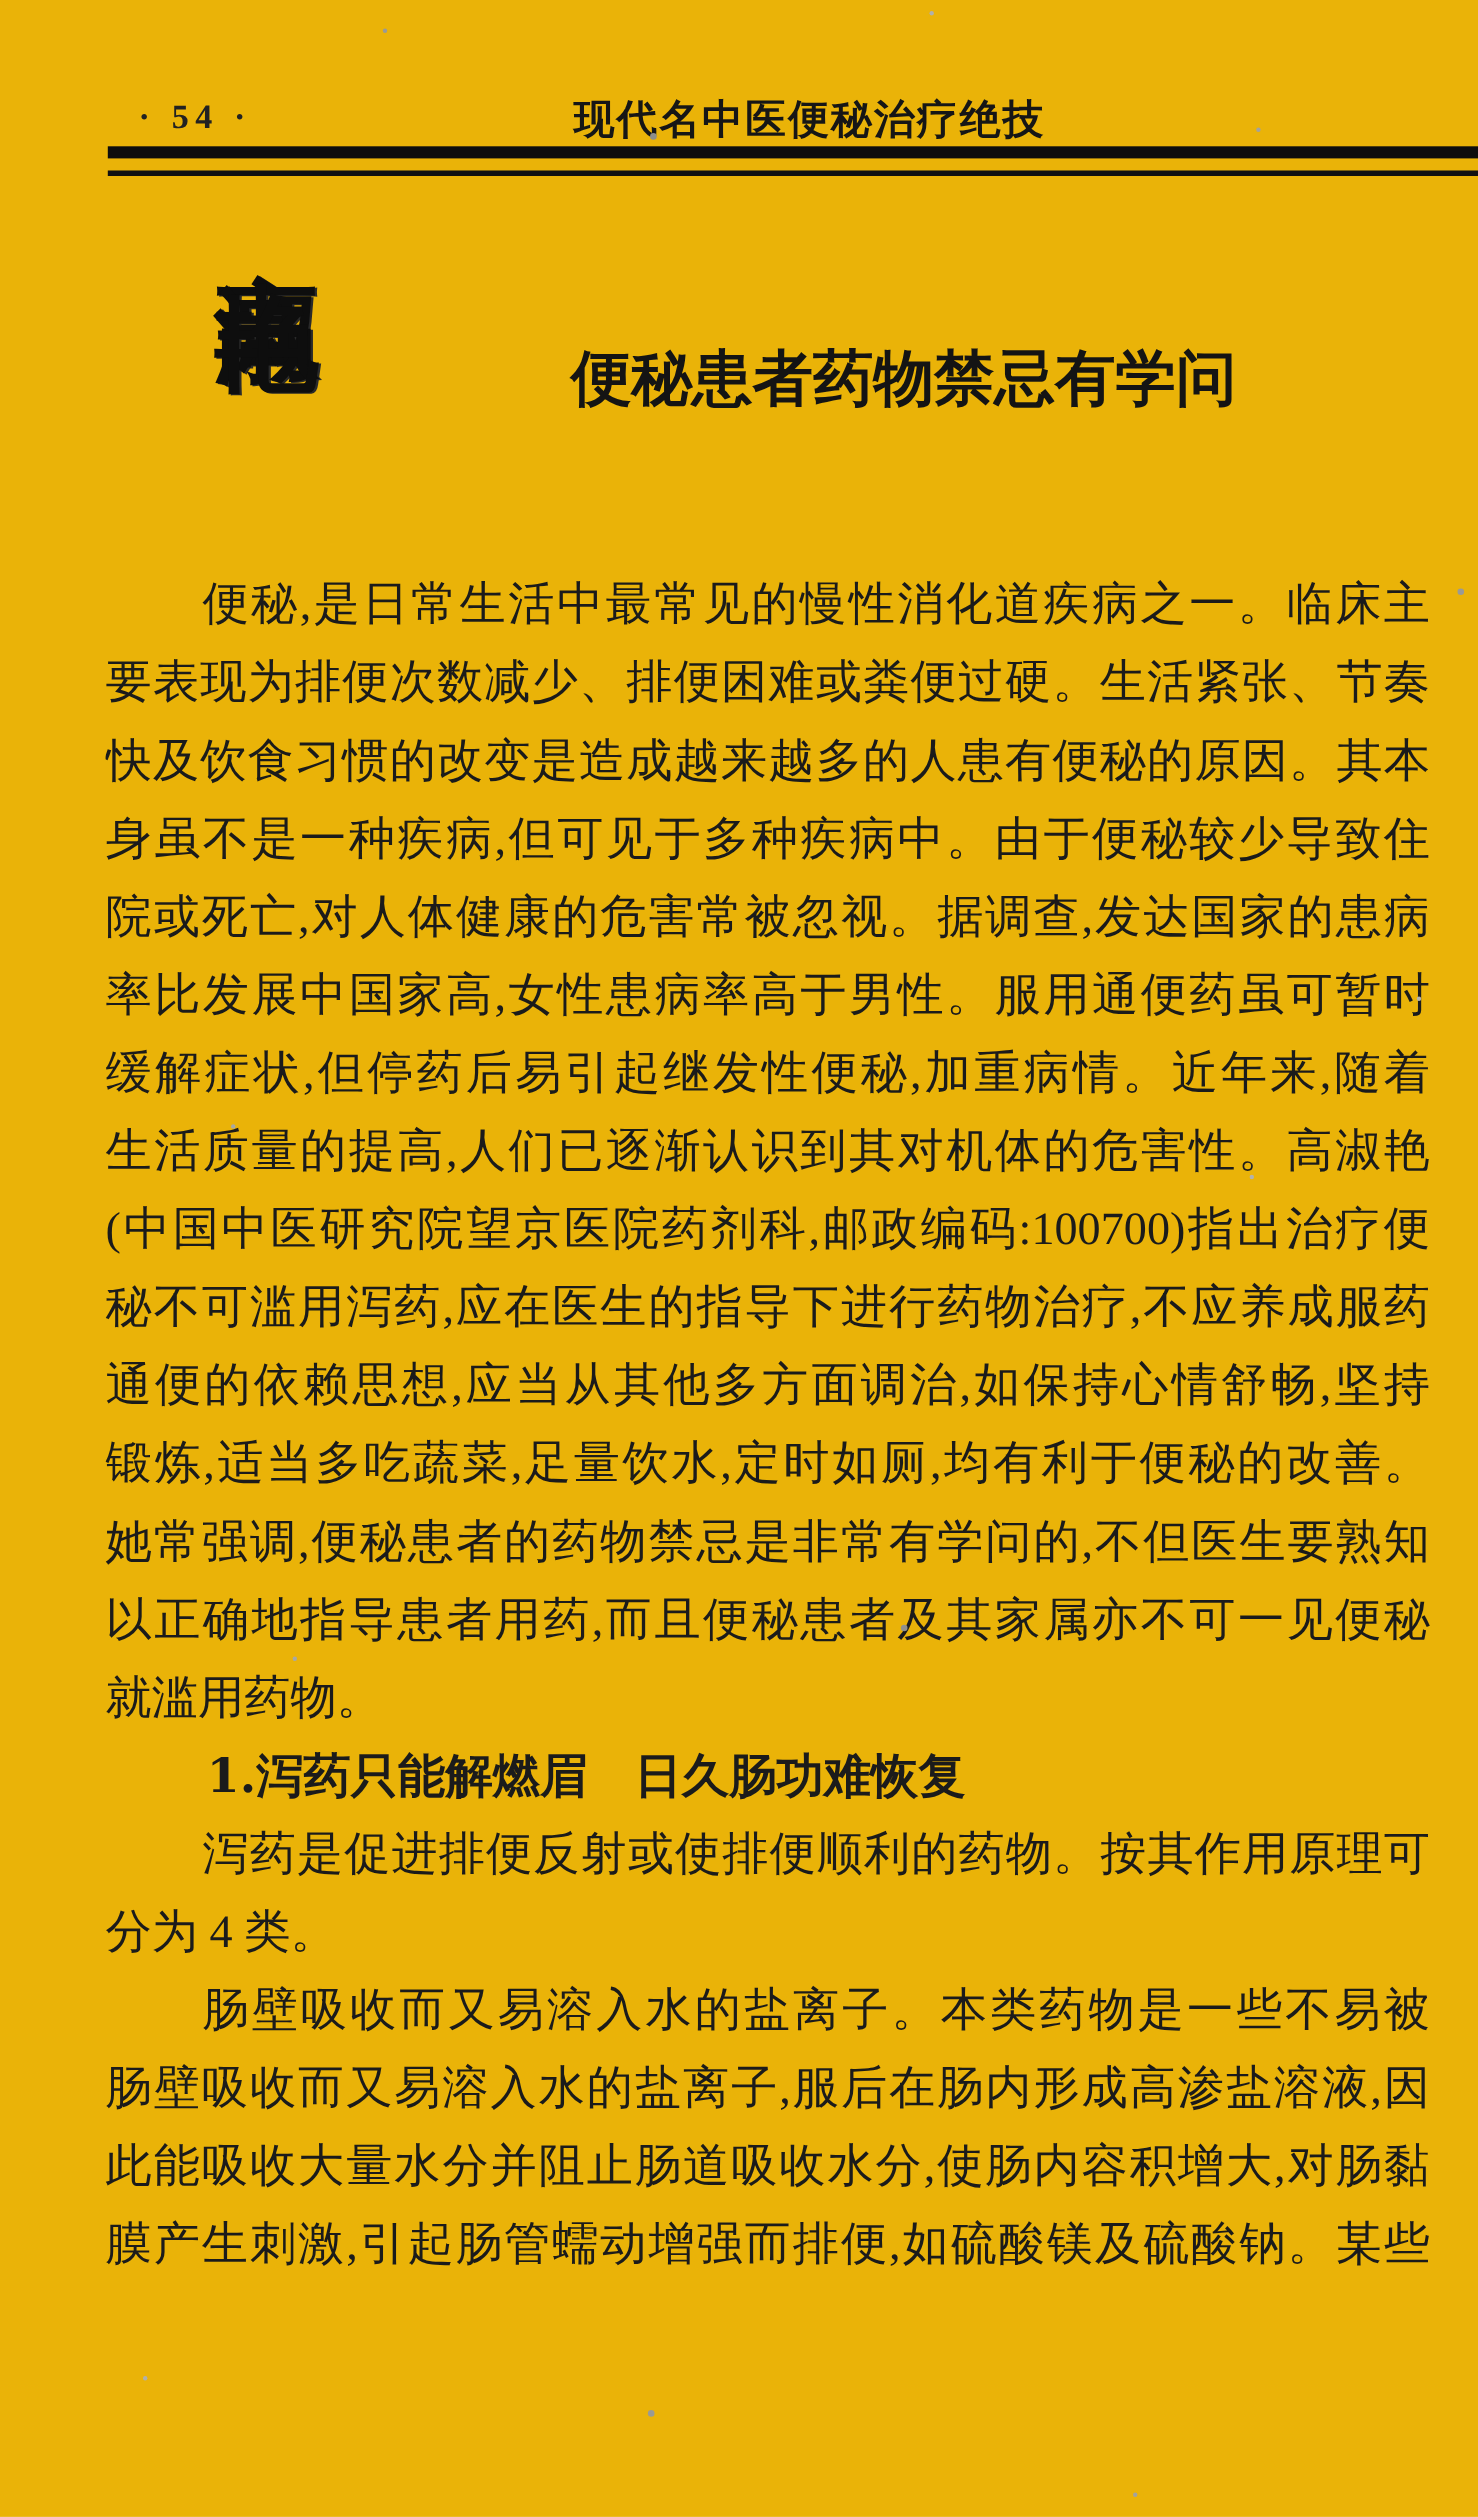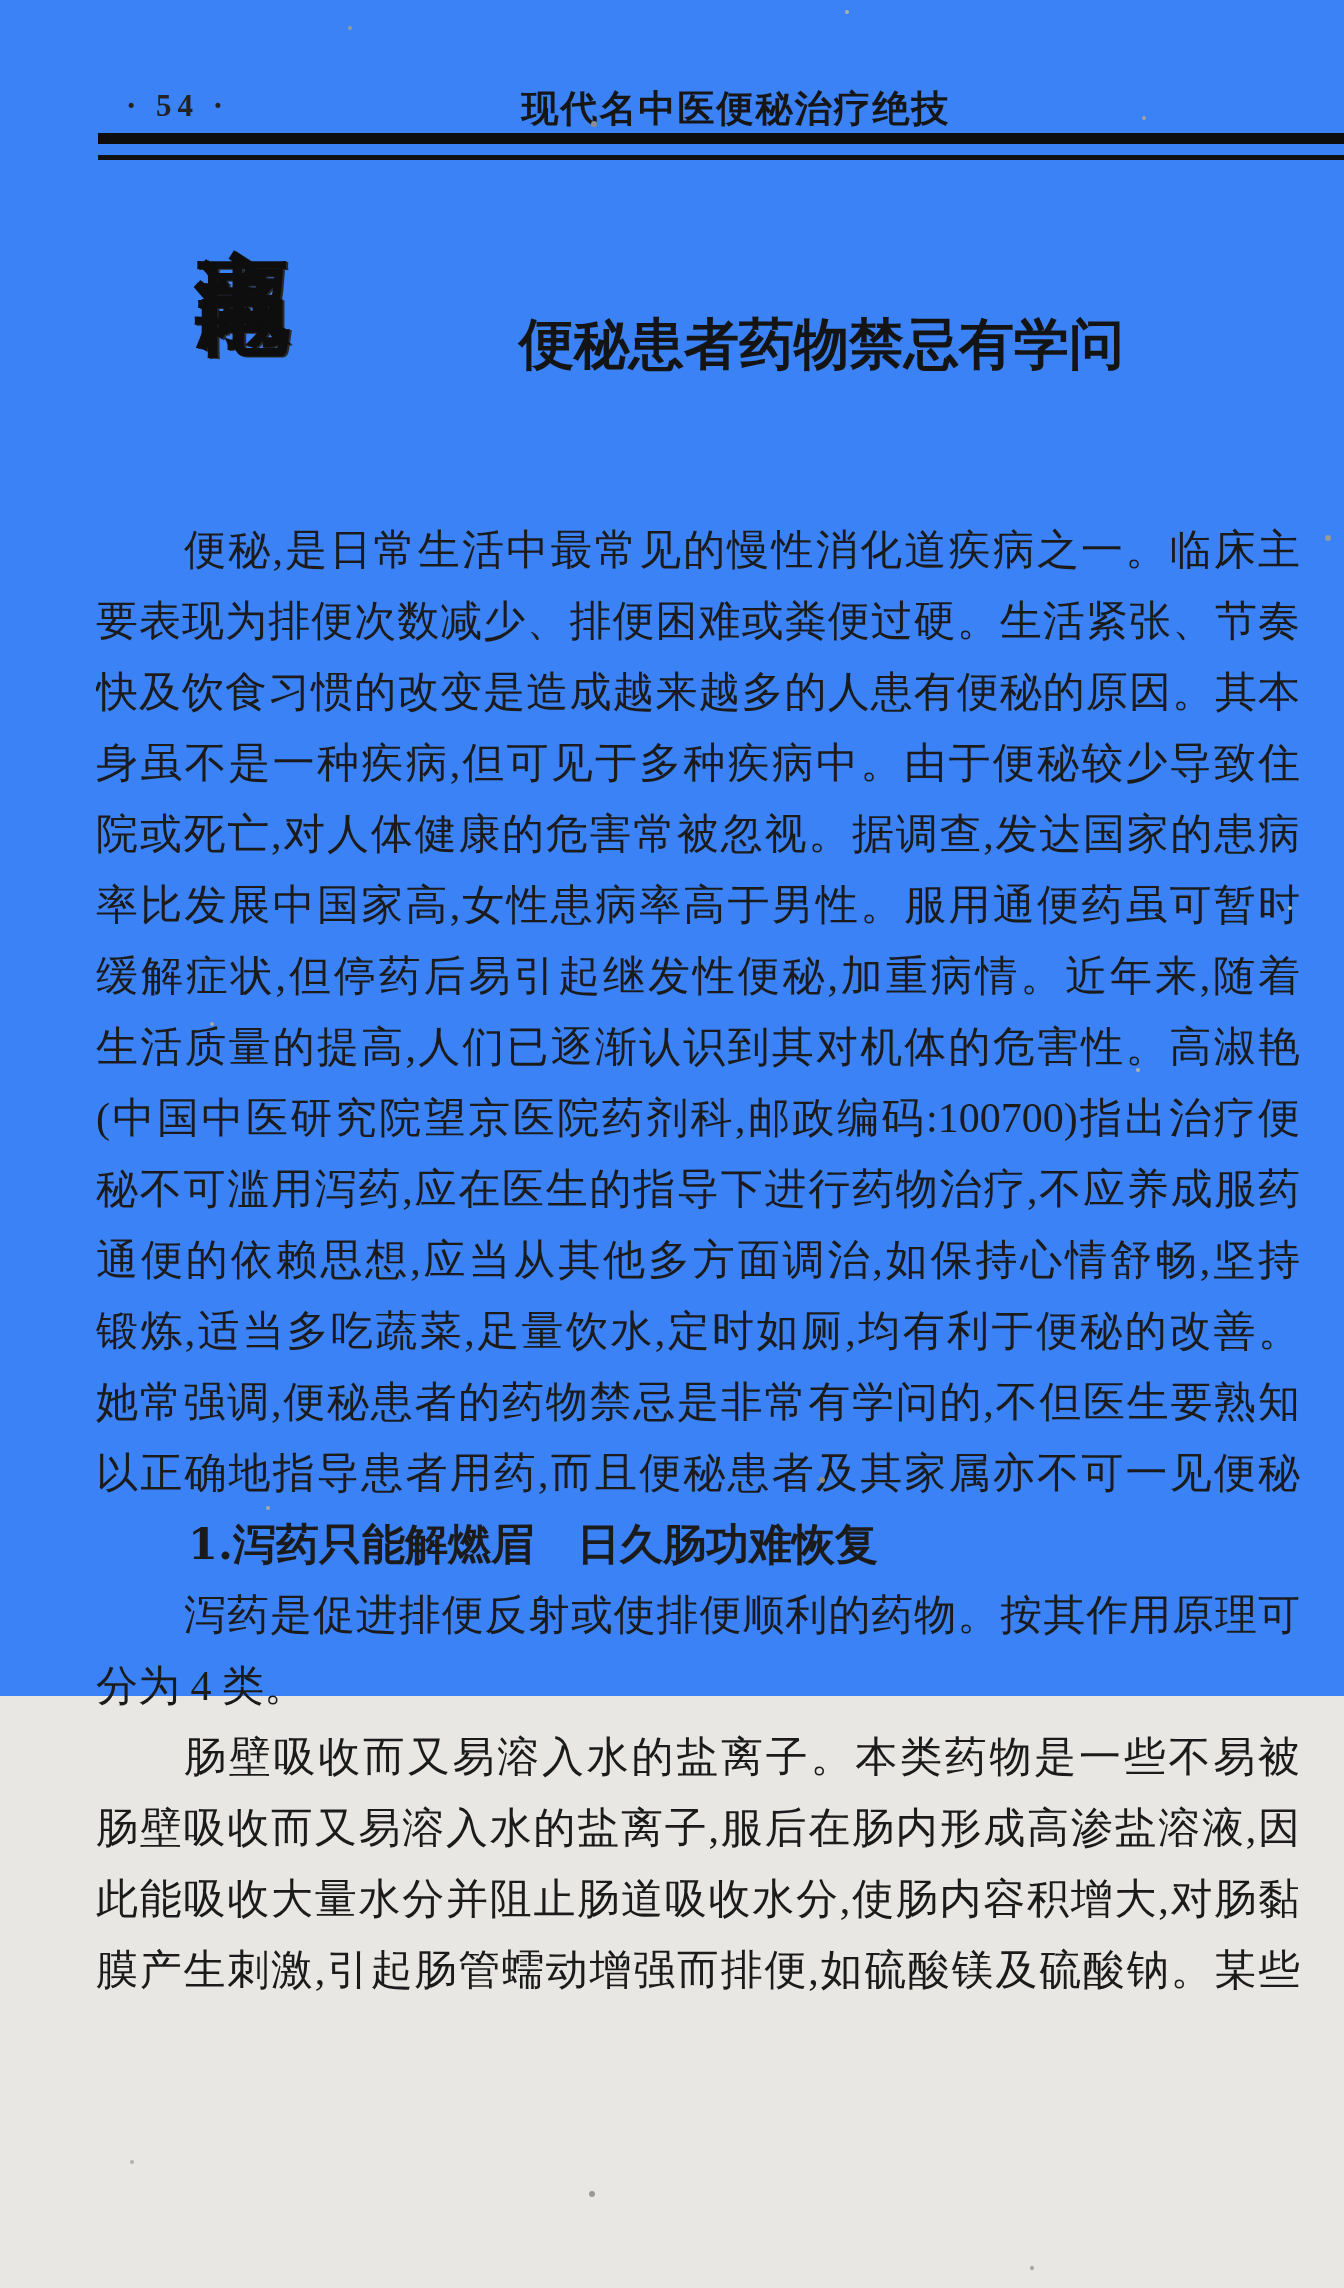--- a/index.html
+++ b/index.html
@@ -4,22 +4,22 @@
 <style>
   html,body{margin:0;padding:0;}
   body{
     width:1344px;height:2288px;
     background:#e8e7e4;
     font-family:"Liberation Serif","DejaVu Serif",serif;
     position:relative;
     overflow:hidden;
   }
   .page{
-    position:absolute;left:0;top:0;width:1344px;height:1696px;
-    background:#3b82f6;
+    position:absolute;left:0;top:0;width:1344px;height:2288px;
+    background:#eab308;
     color:#1c1c1c;
   }
   
   .pagenum{
     position:absolute;left:126px;top:88px;
     font-size:31px;font-weight:bold;letter-spacing:6px;
     color:#222;
     white-space:nowrap;
   }
   .running-title{
@@ -131,20 +131,21 @@
     <div class="bline jline">院或死亡,对人体健康的危害常被忽视。据调查,发达国家的患病</div>
     <div class="bline jline">率比发展中国家高,女性患病率高于男性。服用通便药虽可暂时</div>
     <div class="bline jline">缓解症状,但停药后易引起继发性便秘,加重病情。近年来,随着</div>
     <div class="bline jline">生活质量的提高,人们已逐渐认识到其对机体的危害性。高淑艳</div>
     <div class="bline jline">(中国中医研究院望京医院药剂科,邮政编码:100700)指出治疗便</div>
     <div class="bline jline">秘不可滥用泻药,应在医生的指导下进行药物治疗,不应养成服药</div>
     <div class="bline jline">通便的依赖思想,应当从其他多方面调治,如保持心情舒畅,坚持</div>
     <div class="bline jline">锻炼,适当多吃蔬菜,足量饮水,定时如厕,均有利于便秘的改善。</div>
     <div class="bline jline">她常强调,便秘患者的药物禁忌是非常有学问的,不但医生要熟知</div>
     <div class="bline jline">以正确地指导患者用药,而且便秘患者及其家属亦不可一见便秘</div>
+    <div class="bline">就滥用药物。</div>
 
     <div class="h1line">1.泻药只能解燃眉　日久肠功难恢复</div>
 
     <div class="bline jline ind">泻药是促进排便反射或使排便顺利的药物。按其作用原理可</div>
     <div class="bline">分为 4 类。</div>
 
 
     <div class="bline jline ind">肠壁吸收而又易溶入水的盐离子。本类药物是一些不易被</div>
     <div class="bline jline">肠壁吸收而又易溶入水的盐离子,服后在肠内形成高渗盐溶液,因</div>
     <div class="bline jline">此能吸收大量水分并阻止肠道吸收水分,使肠内容积增大,对肠黏</div>

